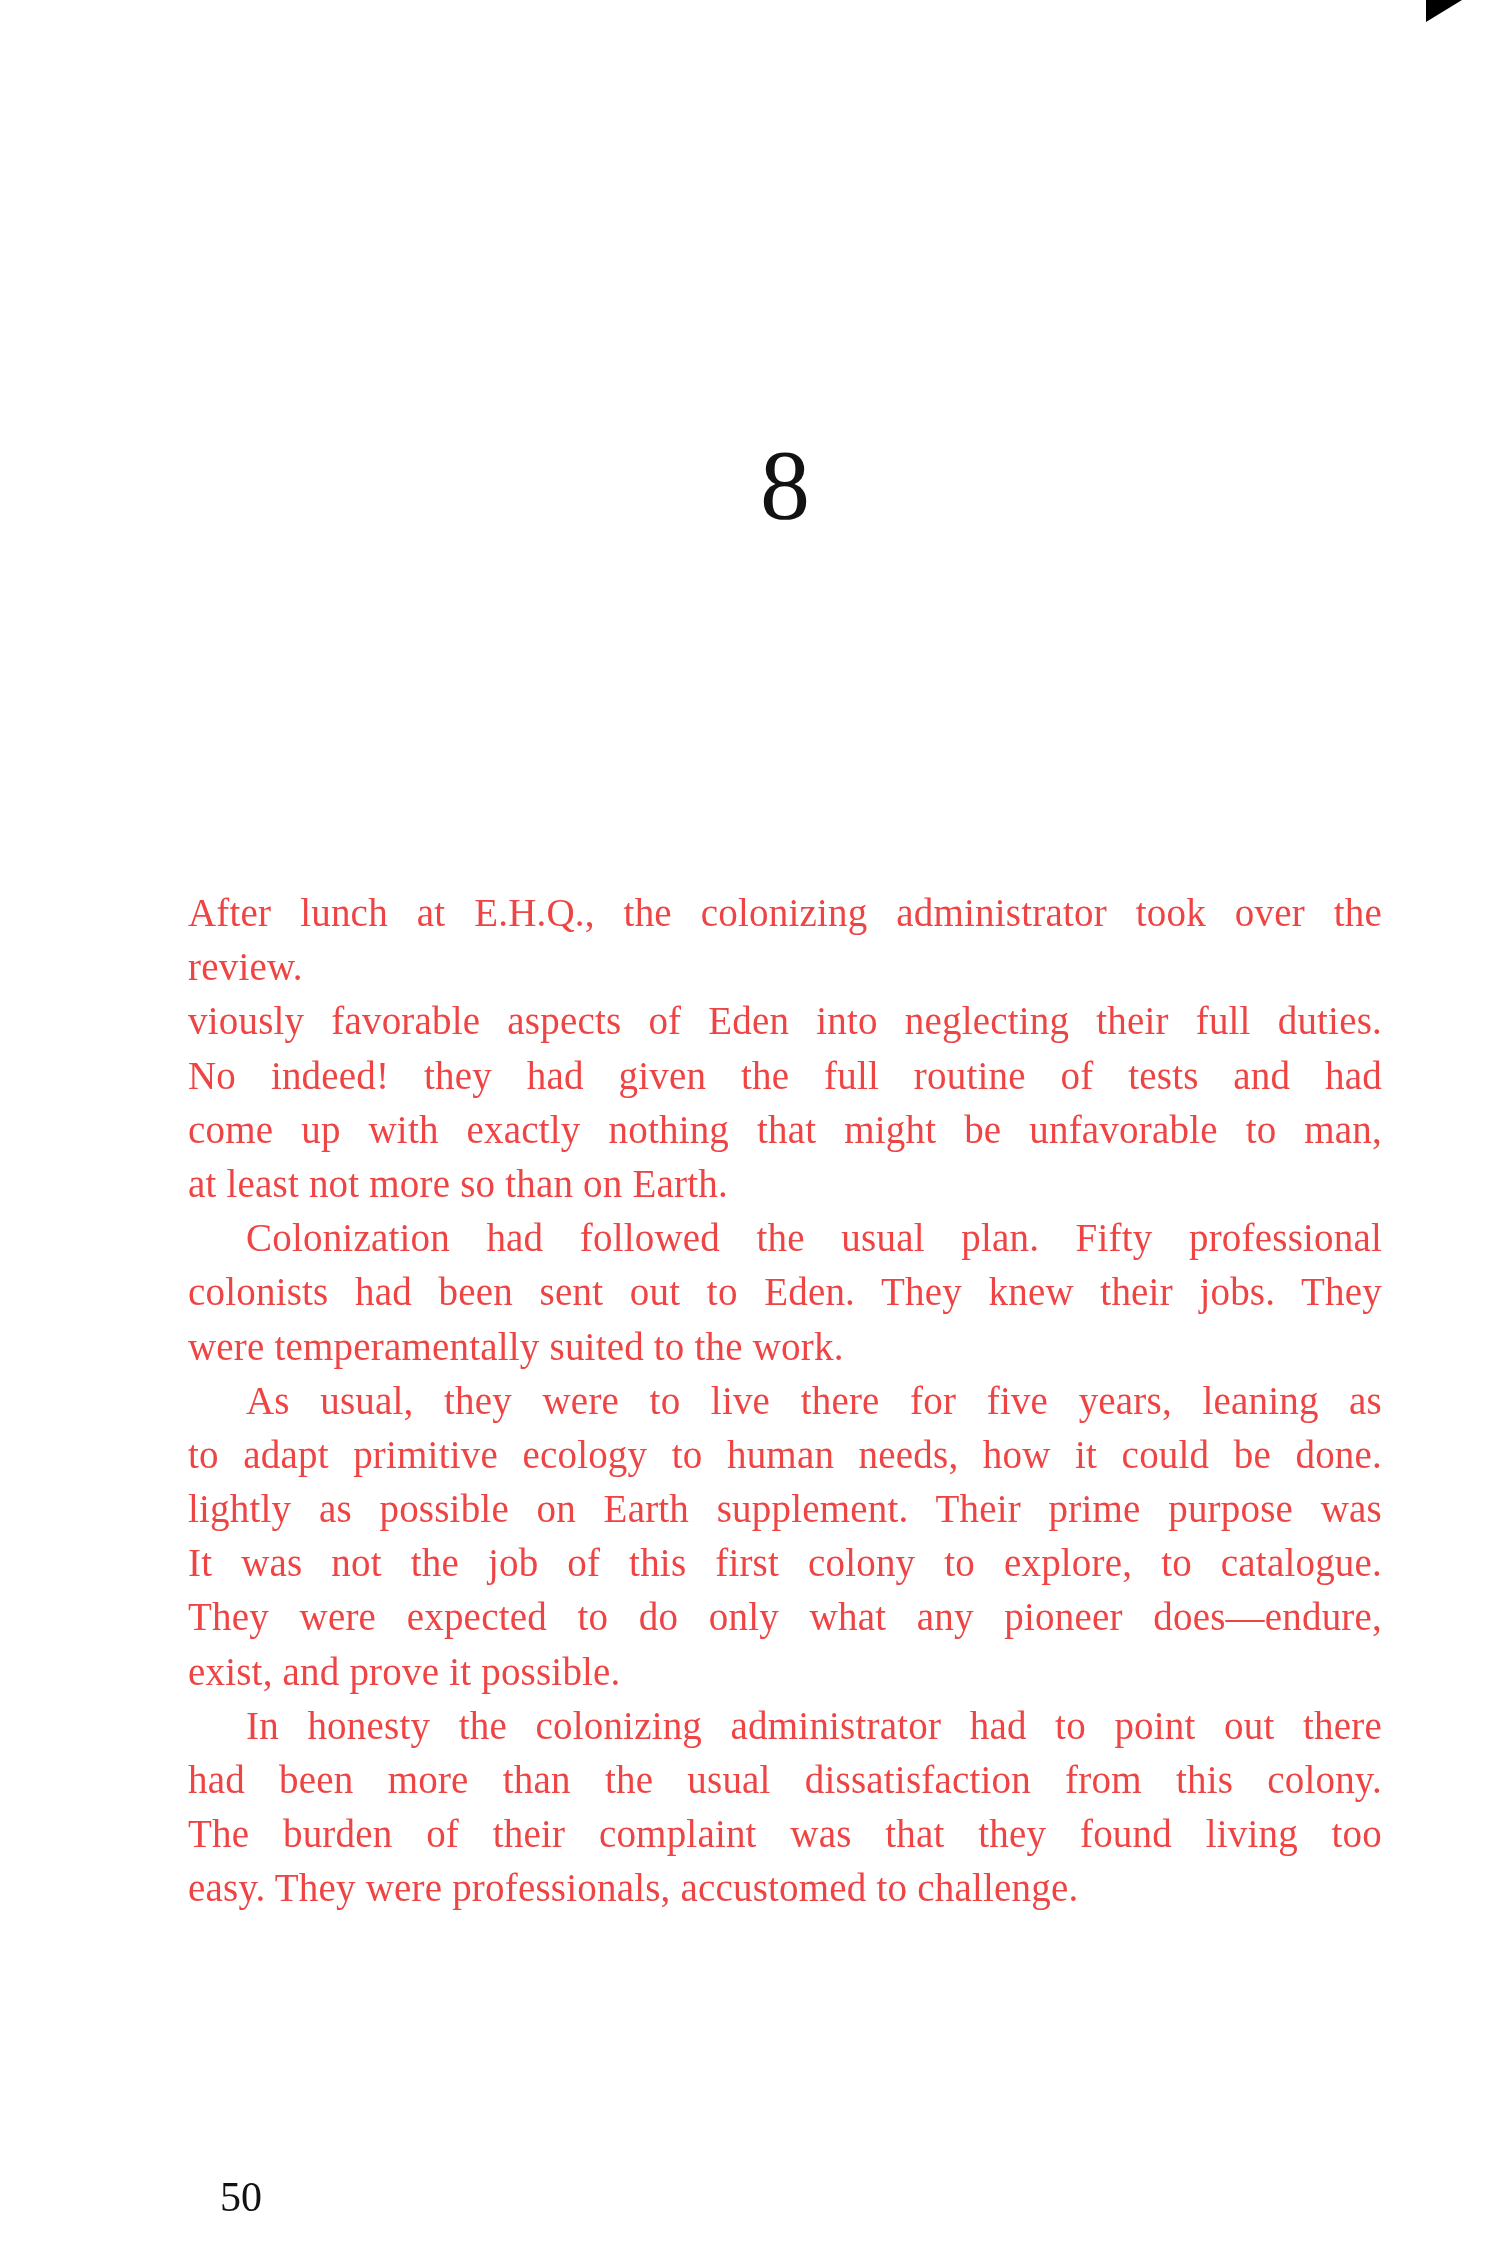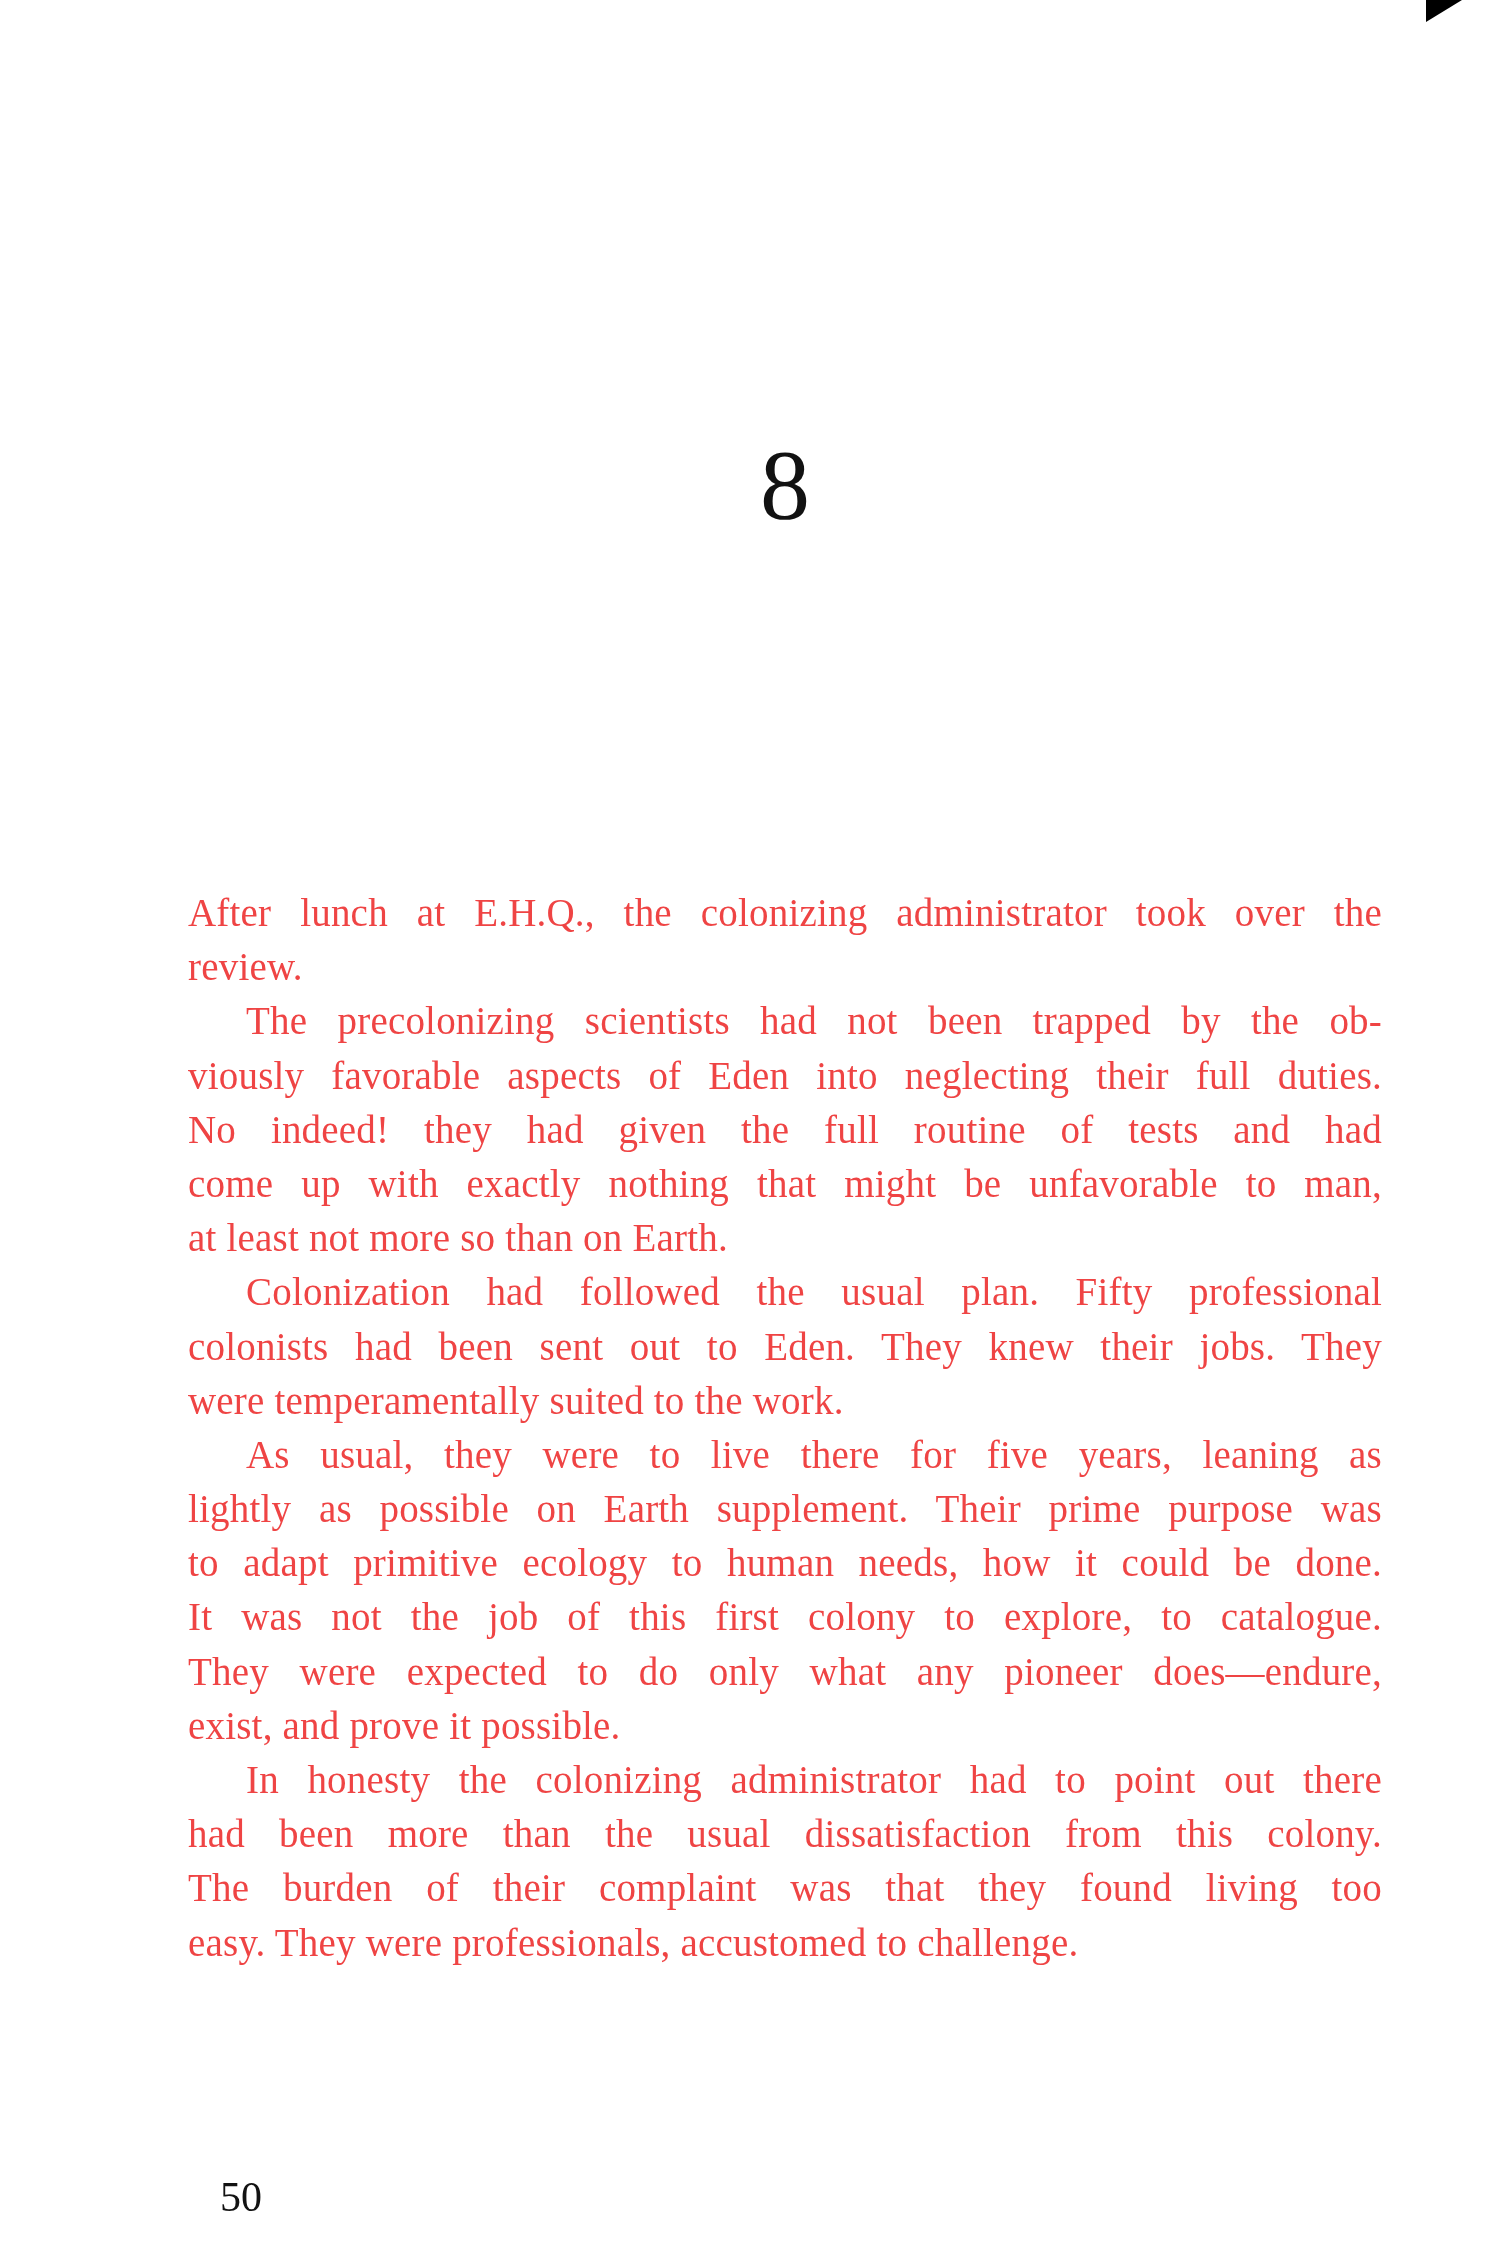--- a/index.html
+++ b/index.html
@@ -72,37 +72,36 @@
   <div class="chapter-number">8</div>
 
   <div class="text-block">
 
     <div class="para">
       <div class="line">After lunch at E.H.Q., the colonizing administrator took over the</div>
       <div class="line lastline">review.</div>
     </div>
 
     <div class="para">
-      <div class="line indent">The precolonizing scientists had not been trapped by the ob-</div>
       <div class="line">viously favorable aspects of Eden into neglecting their full duties.</div>
       <div class="line">No indeed! they had given the full routine of tests and had</div>
       <div class="line">come up with exactly nothing that might be unfavorable to man,</div>
       <div class="line lastline">at least not more so than on Earth.</div>
     </div>
 
     <div class="para">
       <div class="line indent">Colonization had followed the usual plan. Fifty professional</div>
       <div class="line">colonists had been sent out to Eden. They knew their jobs. They</div>
       <div class="line lastline">were temperamentally suited to the work.</div>
     </div>
 
     <div class="para">
       <div class="line indent">As usual, they were to live there for five years, leaning as</div>
+      <div class="line">to adapt primitive ecology to human needs, how it could be done.</div>
       <div class="line">lightly as possible on Earth supplement. Their prime purpose was</div>
-      <div class="line">to adapt primitive ecology to human needs, how it could be done.</div>
       <div class="line">It was not the job of this first colony to explore, to catalogue.</div>
       <div class="line">They were expected to do only what any pioneer does—endure,</div>
       <div class="line lastline">exist, and prove it possible.</div>
     </div>
 
     <div class="para">
       <div class="line indent">In honesty the colonizing administrator had to point out there</div>
       <div class="line">had been more than the usual dissatisfaction from this colony.</div>
       <div class="line">The burden of their complaint was that they found living too</div>
       <div class="line lastline">easy. They were professionals, accustomed to challenge.</div>

